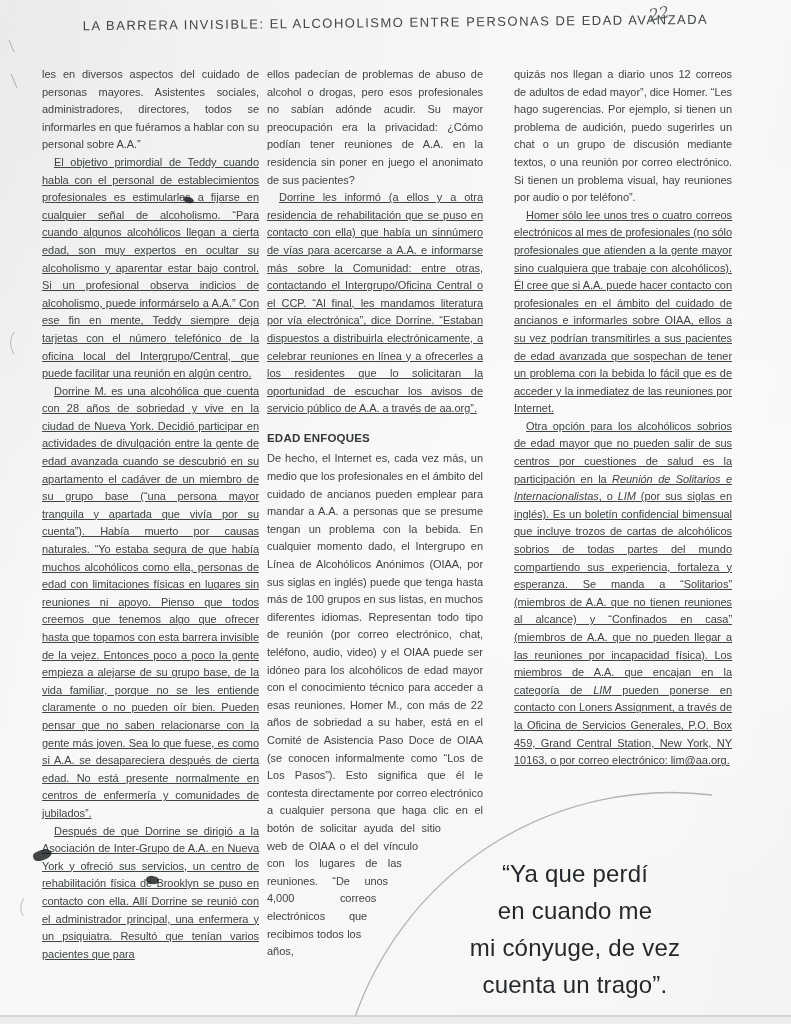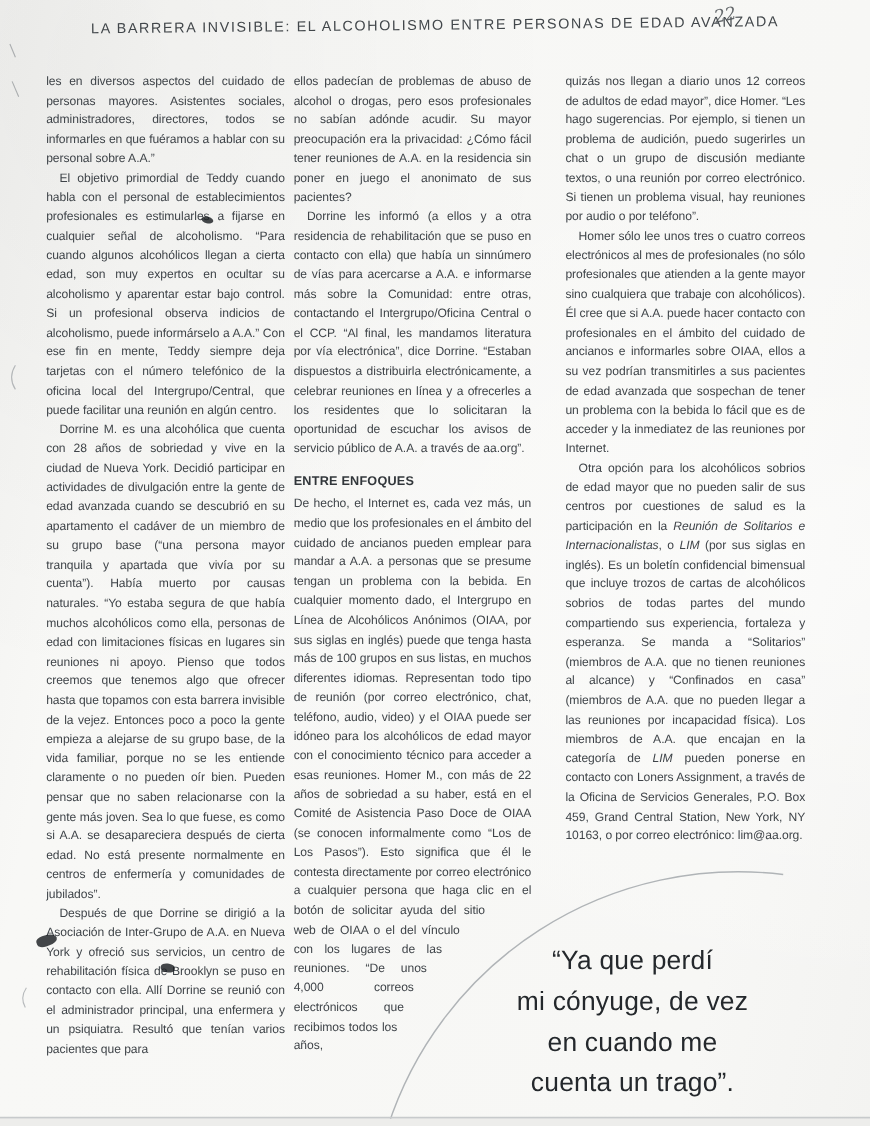--- a/index.html
+++ b/index.html
@@ -23,21 +23,21 @@
   }
   .col{
     position:absolute;top:66px;font-size:11px;line-height:17.6px;
     color:#3f4449;text-align:justify;letter-spacing:-0.05px;
     hyphens:auto;-webkit-hyphens:auto;
   }
   .col1{left:42px;width:217px;}
   .col2{left:267px;width:216px;}
   .col3{left:514px;width:218px;}
   .para{margin:0;}
-  .indent{text-indent:12px;}
+  .indent{text-indent:12px;text-decoration:underline;}
   .subhead{
     margin:12px 0 3px;font-size:11.5px;font-weight:bold;
     letter-spacing:0.2px;color:#32373b;
   }
   .arc-float{
     float:right;width:132px;height:135px;
     shape-outside:polygon(100% 0%, 76% 12%, 55% 27%, 38% 45%, 24% 64%, 14% 83%, 9% 100%, 100% 100%);
     shape-margin:5px;
   }
   .pull-quote{
@@ -59,36 +59,36 @@
   <div class="pageno">22</div>
 
   <div class="col col1">
     <p class="para">les en diversos aspectos del cuidado de personas mayores. Asistentes sociales, administradores, directores, todos se informarles en que fuéramos a hablar con su personal sobre A.A.”</p>
     <p class="para indent">El objetivo primordial de Teddy cuando habla con el personal de establecimientos profesionales es estimularles a fijarse en cualquier señal de alcoholismo. “Para cuando algunos alcohólicos llegan a cierta edad, son muy expertos en ocultar su alcoholismo y aparentar estar bajo control. Si un profesional observa indicios de alcoholismo, puede informárselo a A.A.” Con ese fin en mente, Teddy siempre deja tarjetas con el número telefónico de la oficina local del Intergrupo/Central, que puede facilitar una reunión en algún centro.</p>
     <p class="para indent">Dorrine M. es una alcohólica que cuenta con 28 años de sobriedad y vive en la ciudad de Nueva York. Decidió participar en actividades de divulgación entre la gente de edad avanzada cuando se descubrió en su apartamento el cadáver de un miembro de su grupo base (“una persona mayor tranquila y apartada que vivía por su cuenta”). Había muerto por causas naturales. “Yo estaba segura de que había muchos alcohólicos como ella, personas de edad con limitaciones físicas en lugares sin reuniones ni apoyo. Pienso que todos creemos que tenemos algo que ofrecer hasta que topamos con esta barrera invisible de la vejez. Entonces poco a poco la gente empieza a alejarse de su grupo base, de la vida familiar, porque no se les entiende claramente o no pueden oír bien. Pueden pensar que no saben relacionarse con la gente más joven. Sea lo que fuese, es como si A.A. se desapareciera después de cierta edad. No está presente normalmente en centros de enfermería y comunidades de jubilados”.</p>
     <p class="para indent">Después de que Dorrine se dirigió a la Asociación de Inter-Grupo de A.A. en Nueva York y ofreció sus servicios, un centro de rehabilitación física de Brooklyn se puso en contacto con ella. Allí Dorrine se reunió con el administrador principal, una enfermera y un psiquiatra. Resultó que tenían varios pacientes que para</p>
   </div>
 
   <div class="col col2">
-    <p class="para">ellos padecían de problemas de abuso de alcohol o drogas, pero esos profesionales no sabían adónde acudir. Su mayor preocupación era la privacidad: ¿Cómo fácil tener reuniones de A.A. en la residencia sin poner en juego el anonimato de sus pacientes?</p>
+    <p class="para">ellos padecían de problemas de abuso de alcohol o drogas, pero esos profesionales no sabían adónde acudir. Su mayor preocupación era la privacidad: ¿Cómo podían tener reuniones de A.A. en la residencia sin poner en juego el anonimato de sus pacientes?</p>
     <p class="para indent">Dorrine les informó (a ellos y a otra residencia de rehabilitación que se puso en contacto con ella) que había un sinnúmero de vías para acercarse a A.A. e informarse más sobre la Comunidad: entre otras, contactando el Intergrupo/Oficina Central o el CCP. “Al final, les mandamos literatura por vía electrónica”, dice Dorrine. “Estaban dispuestos a distribuirla electrónicamente, a celebrar reuniones en línea y a ofrecerles a los residentes que lo solicitaran la oportunidad de escuchar los avisos de servicio público de A.A. a través de aa.org”.</p>
-    <h3 class="subhead">ENTRE ENFOQUES</h3>
+    <h3 class="subhead">EDAD ENFOQUES</h3>
     <p class="para"><span>De hecho, el Internet es, cada vez más, un medio que los profesionales en el ámbito del cuidado de ancianos pueden emplear para mandar a A.A. a personas que se presume tengan un problema con la bebida. En cualquier momento dado, el Intergrupo en Línea de Alcohólicos Anónimos (OIAA, por sus siglas en inglés) puede que tenga hasta más de 100 grupos en sus listas, en muchos diferentes idiomas. Representan todo tipo de reunión (por correo electrónico, chat, teléfono, audio, video) y el OIAA puede ser idóneo para los alcohólicos de edad mayor con el conocimiento técnico para acceder a esas reuniones. Homer M., con más de 22 años de sobriedad a su haber, está en el Comité de Asistencia Paso Doce de OIAA (se conocen informalmente como “Los de Los Pasos”). Esto significa que él le contesta directamente por correo electrónico a cualquier persona que haga </span><span class="arc-float"></span><span>clic en el botón de solicitar ayuda del sitio web de OIAA o el del vínculo con los lugares de las reuniones. “De unos 4,000 correos electrónicos que recibimos todos los años,</span></p>
   </div>
 
   <div class="col col3">
     <p class="para">quizás nos llegan a diario unos 12 correos de adultos de edad mayor”, dice Homer. “Les hago sugerencias. Por ejemplo, si tienen un problema de audición, puedo sugerirles un chat o un grupo de discusión mediante textos, o una reunión por correo electrónico. Si tienen un problema visual, hay reuniones por audio o por teléfono”.</p>
     <p class="para indent">Homer sólo lee unos tres o cuatro correos electrónicos al mes de profesionales (no sólo profesionales que atienden a la gente mayor sino cualquiera que trabaje con alcohólicos). Él cree que si A.A. puede hacer contacto con profesionales en el ámbito del cuidado de ancianos e informarles sobre OIAA, ellos a su vez podrían transmitirles a sus pacientes de edad avanzada que sospechan de tener un problema con la bebida lo fácil que es de acceder y la inmediatez de las reuniones por Internet.</p>
     <p class="para indent"><span>Otra opción para los alcohólicos sobrios de edad mayor que no pueden salir de sus centros por cuestiones de salud es la participación en la </span><em>Reunión de Solitarios e Internacionalistas</em><span>, o </span><em>LIM</em><span> (por sus siglas en inglés). Es un boletín confidencial bimensual que incluye trozos de cartas de alcohólicos sobrios de todas partes del mundo compartiendo sus experiencia, fortaleza y esperanza. Se manda a “Solitarios” (miembros de A.A. que no tienen reuniones al alcance) y “Confinados en casa” (miembros de A.A. que no pueden llegar a las reuniones por incapacidad física). Los miembros de A.A. que encajan en la categoría de </span><em>LIM</em><span> pueden ponerse en contacto con Loners Assignment, a través de la Oficina de Servicios Generales, P.O. Box 459, Grand Central Station, New York, NY 10163, o por correo electrónico: lim@aa.org.</span></p>
   </div>
 
   <div class="pull-quote">
     <div>“Ya que perdí</div>
+    <div>en cuando me</div>
     <div>mi cónyuge, de vez</div>
-    <div>en cuando me</div>
     <div>cuenta un trago”.</div>
   </div>
 
   <svg class="overlay" width="791" height="1024" viewBox="0 0 791 1024">
     <path d="M 712 795 A 335 335 0 0 0 352 1026" fill="none" stroke="#b0b4b7" stroke-width="1.3"></path>
     <rect x="0" y="1017" width="791" height="7" fill="#ededeb"></rect>
     <line x1="0" y1="1016" x2="791" y2="1016" stroke="#c7cacc" stroke-width="1.5"></line>
     <path d="M 9 40 l 5 12" stroke="#aaadaf" stroke-width="1"></path>
     <path d="M 11 74 l 6 14" stroke="#aaadaf" stroke-width="1"></path>
     <path d="M 14 332 q -7 11 0 22" fill="none" stroke="#b4b7b9" stroke-width="1"></path>

